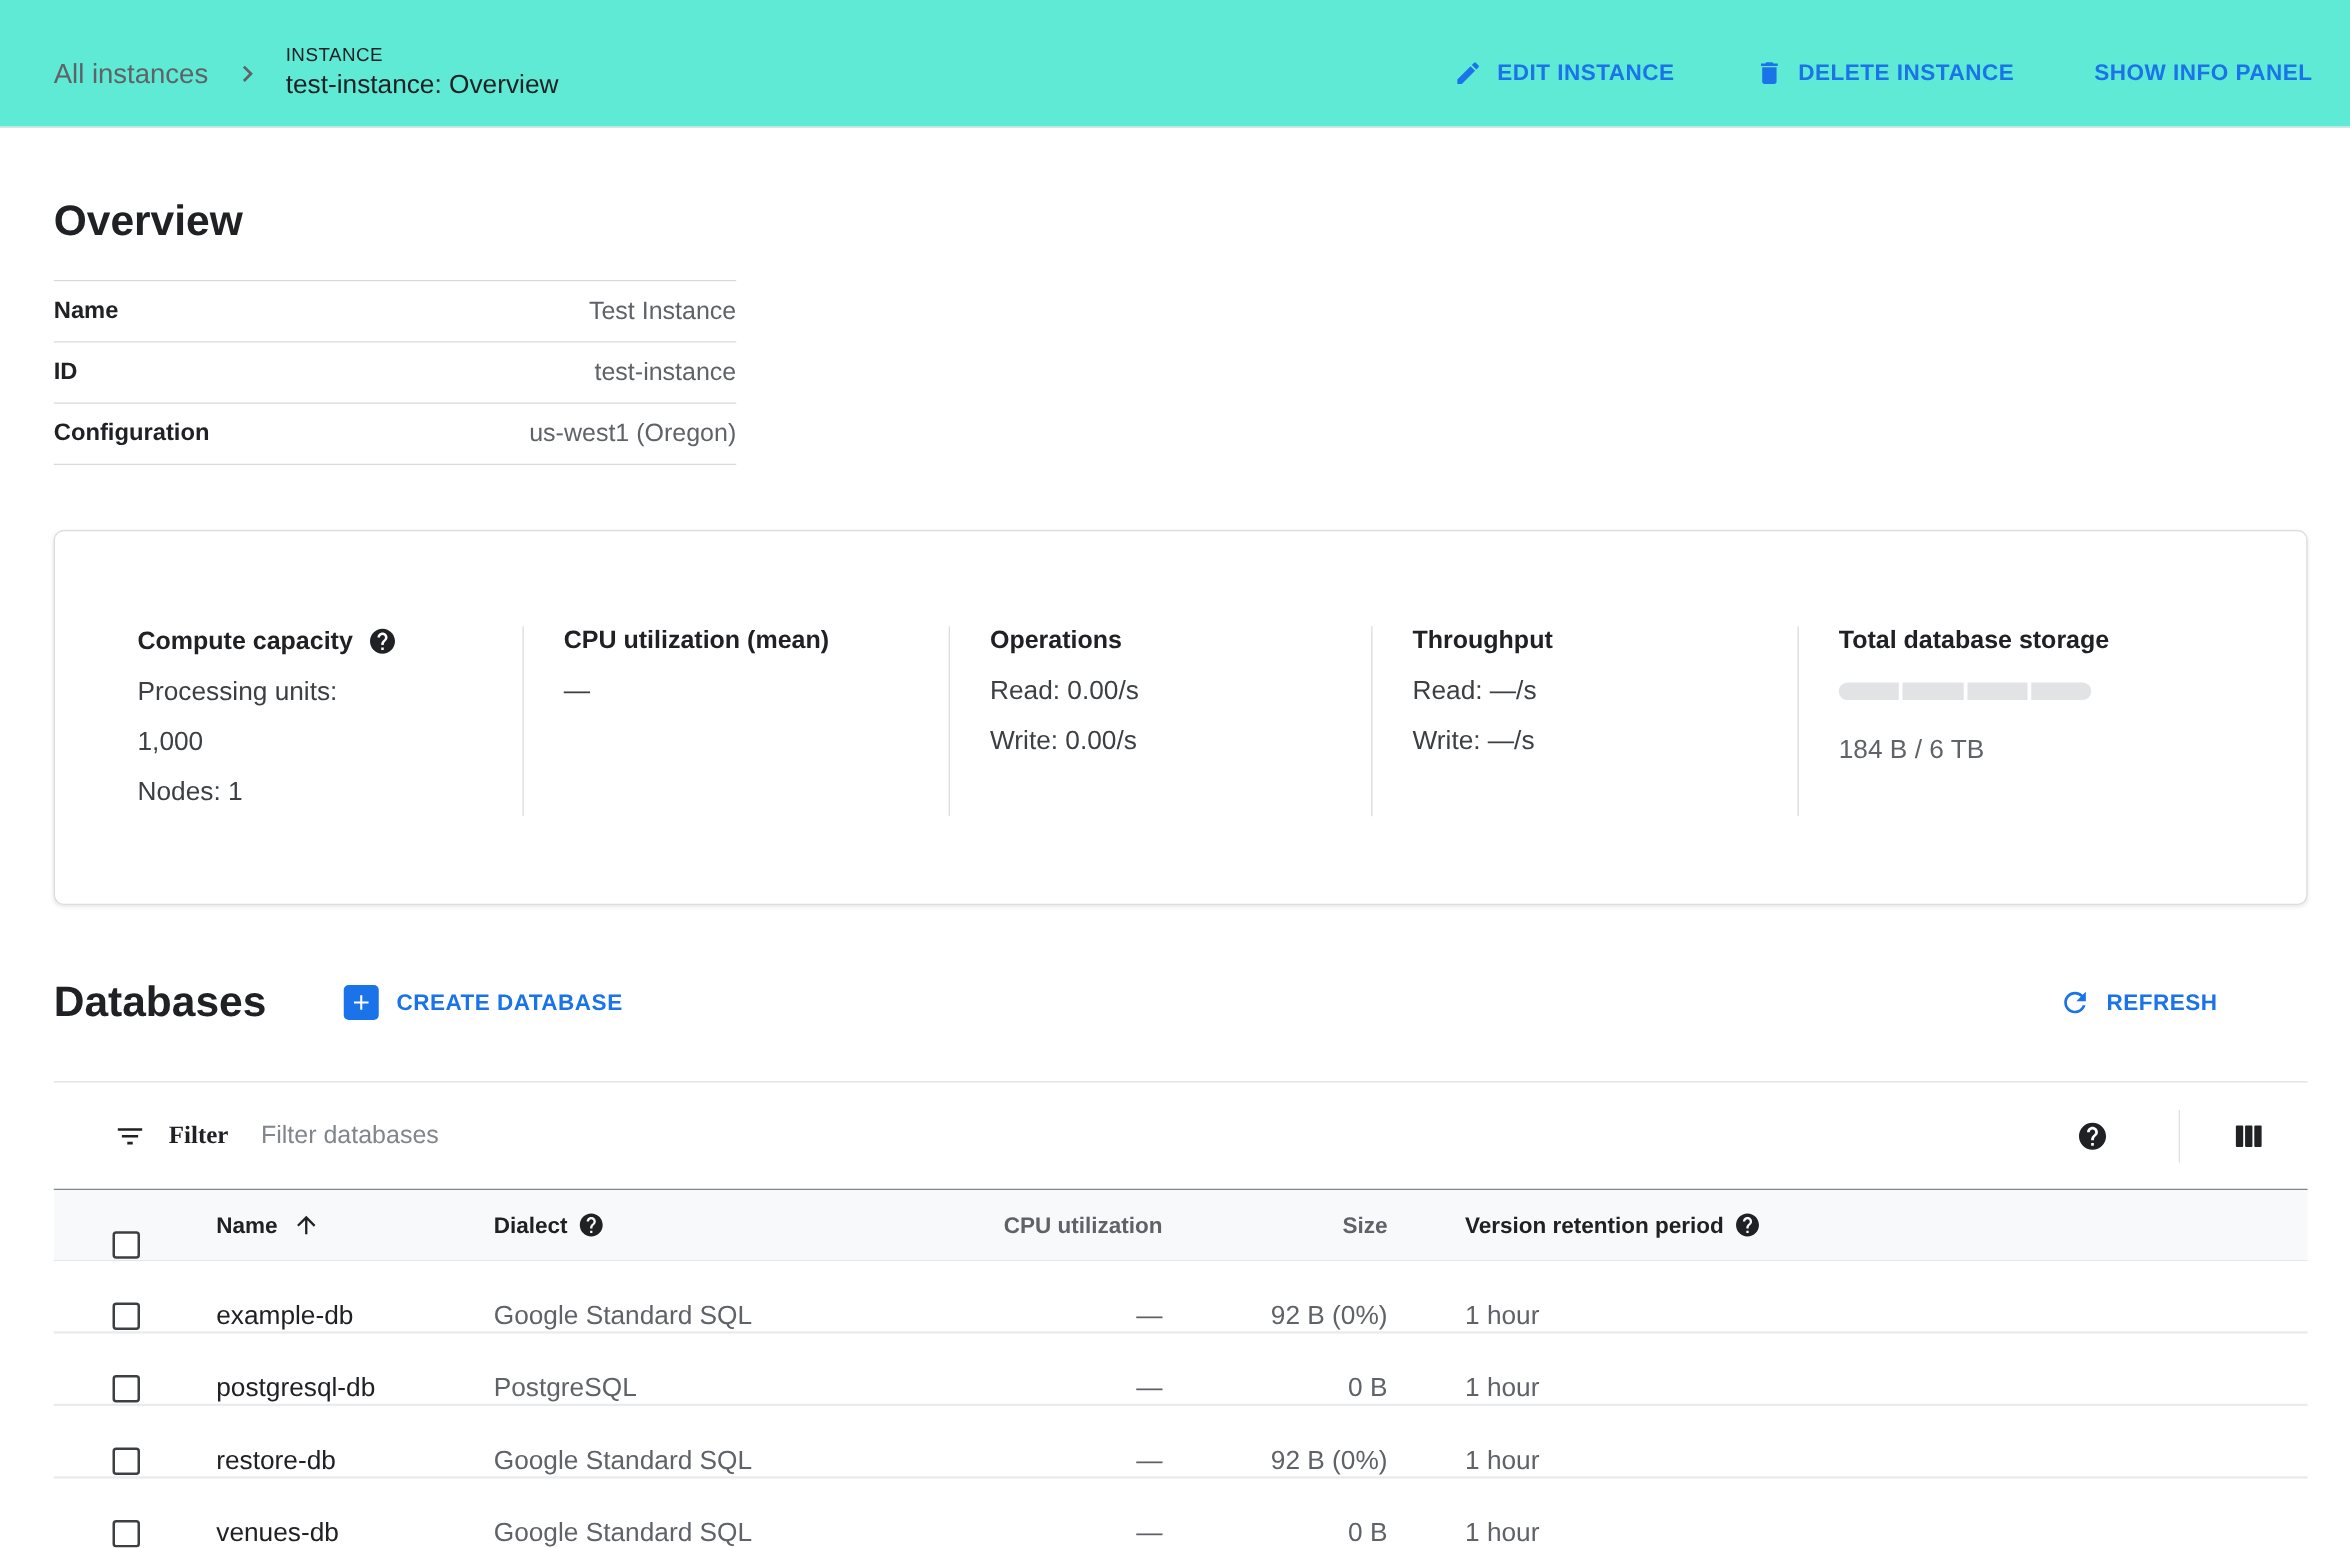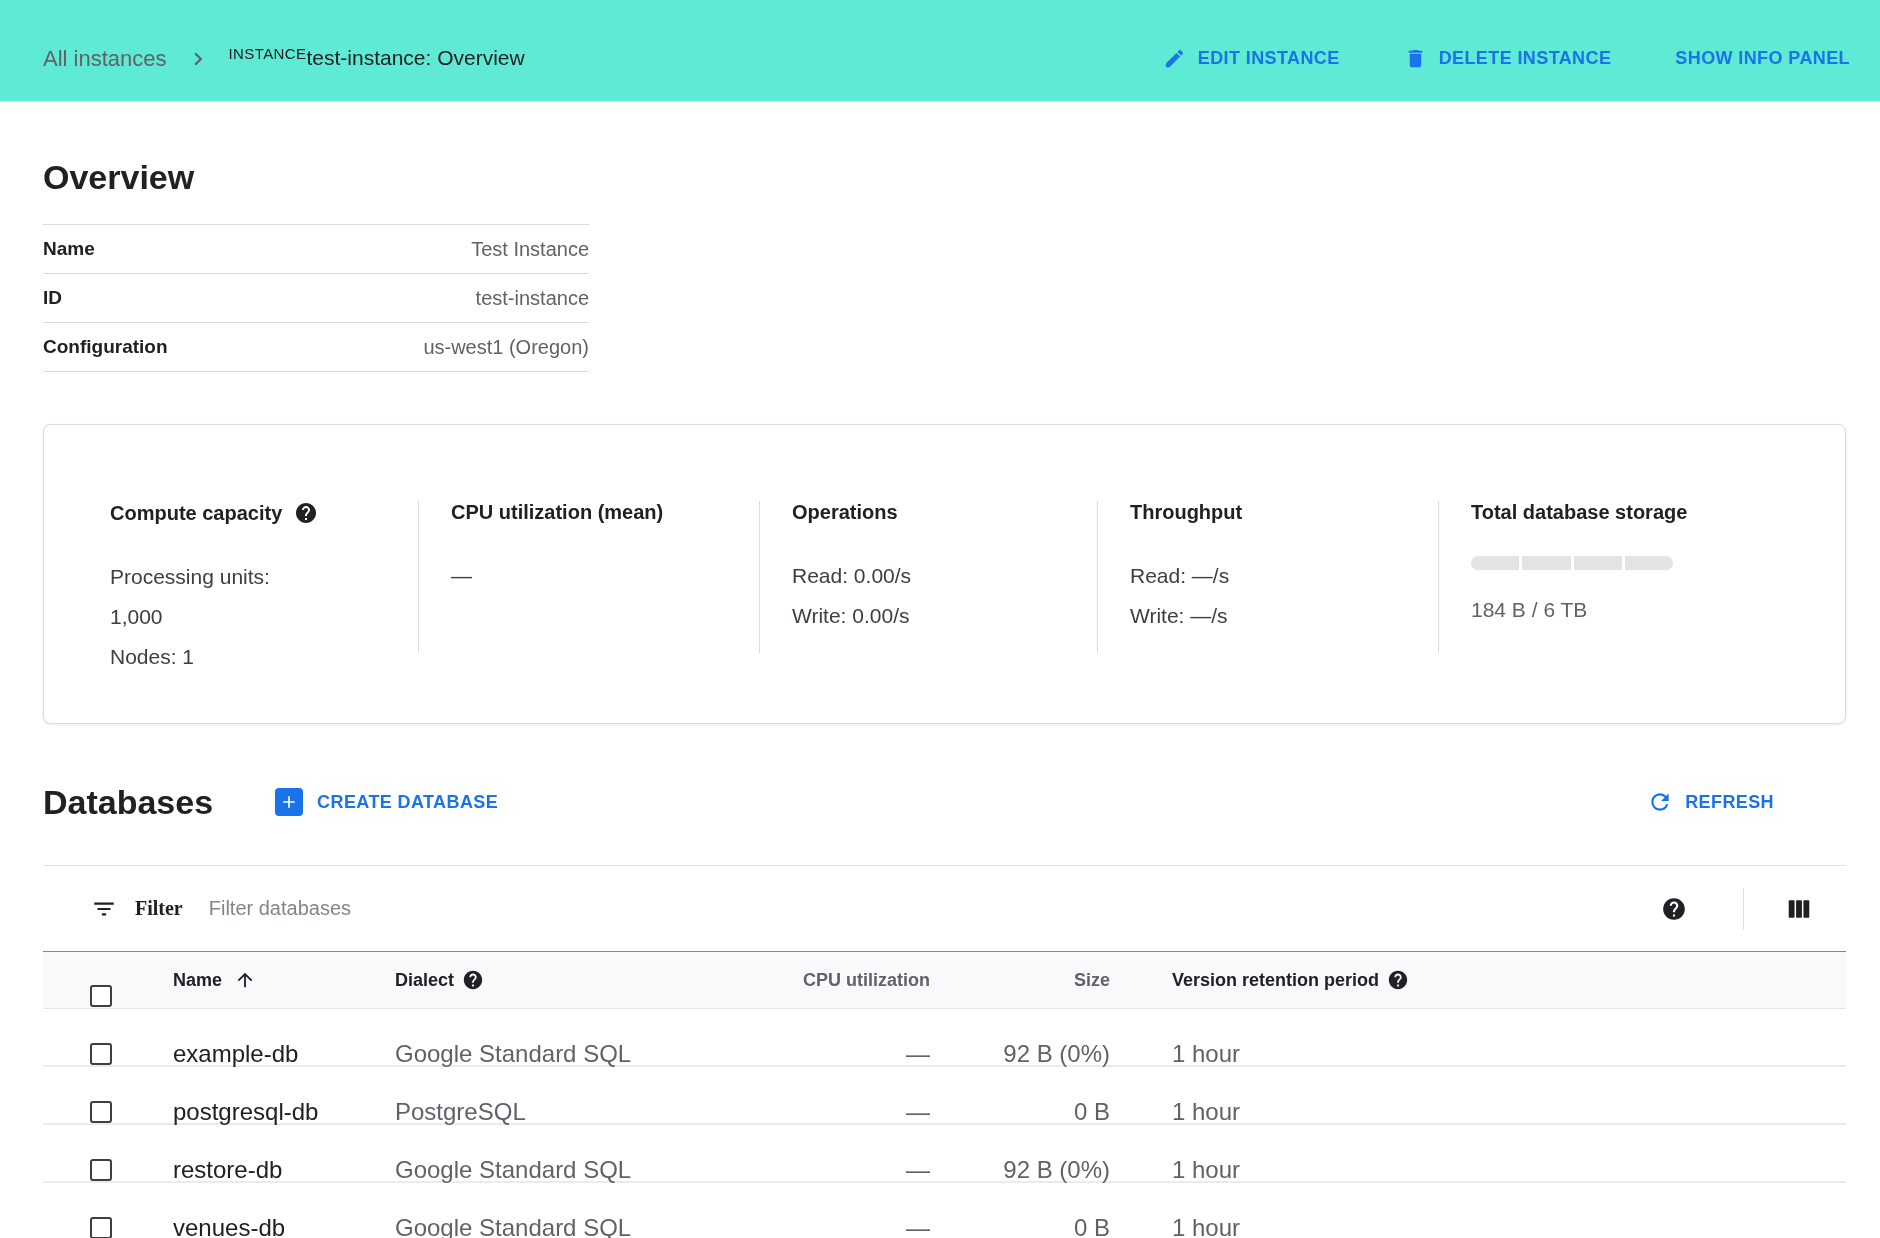--- a/index.html
+++ b/index.html
@@ -3,21 +3,21 @@
 <meta charset="utf-8">
 <style>
   * { margin:0; padding:0; box-sizing:border-box; }
   html,body { width:1880px; height:1238px; background:#fff; font-family:"Liberation Sans", sans-serif; color:#202124; overflow:hidden; }
 
   
   .topbar { height:102px; display:flex; align-items:center; justify-content:space-between; padding:16px 30px 0 43px; border-bottom:1px solid #e3e3e3; background:#5eead4; }
   .crumbs { display:flex; align-items:center; gap:12px; }
   .crumb-link { font-size:22px; color:#5f6368; cursor:pointer; }
   .crumb-chevron { width:26px; height:26px; fill:#5f6368; margin:0 6px; }
-  .title-block { display:flex; flex-direction:row; justify-content:center; line-height:1.25; }
+  .title-block { display:flex; flex-direction:column; justify-content:center; line-height:1.25; }
   .eyebrow { font-size:15px; letter-spacing:.4px; color:#202124; }
   .page-title { font-size:21px; color:#202124; }
   .top-actions { display:flex; align-items:center; gap:64px; }
   .text-btn { display:flex; align-items:center; gap:12px; color:var(--accent); font-size:18px; font-weight:600; letter-spacing:.4px; cursor:pointer; white-space:nowrap; }
   .text-btn svg { width:23px; height:23px; fill:var(--accent); }
 
   :root { --accent:#1a73e8; --muted:#5f6368; --border:#e0e0e0; }
 
   .content { padding:0 34px 0 43px; }
 
@@ -26,21 +26,21 @@
   .overview-heading { margin-top:54px; line-height:42px; }
   .kv-table { width:546px; margin-top:26px; border-top:1px solid #d9d9d9; }
   .kv-row { height:49px; display:flex; align-items:center; justify-content:space-between; border-bottom:1px solid #d9d9d9; }
   .kv-label { font-size:19px; font-weight:700; color:#202124; }
   .kv-value { font-size:20px; color:#5f6368; }
 
   
   .stats-card { margin-top:52px; height:300px; border:1px solid #dadce0; border-radius:8px; box-shadow:0 1px 3px rgba(60,64,67,.12); display:grid; grid-template-columns:374px 341px 338px 341px 1fr; padding:76px 0 0; background:#fff; }
   .stat { padding-left:32px; border-left:1px solid #dadce0; height:152px; }
   .stat:first-child { border-left:none; padding-left:66px; }
-  .stat-title { font-size:20px; font-weight:700; color:#202124; display:flex; align-items:flex-end; gap:12px; margin-bottom:32px; white-space:nowrap; }
+  .stat-title { font-size:20px; font-weight:700; color:#202124; display:flex; align-items:flex-end; gap:12px; margin-bottom:9px; white-space:nowrap; }
   .stat-line { font-size:21px; color:#3c4043; line-height:40px; }
   .help-icon { width:24px; height:24px; fill:#202124; cursor:pointer; flex:0 0 auto; }
 
   .storage-bar { width:202px; height:14px; display:flex; gap:3px; margin:22px 0 20px; }
   .storage-bar .seg { flex:1; background:#e2e3e5; }
   .storage-bar .seg:first-child { border-radius:7px 0 0 7px; }
   .storage-bar .seg:last-child { border-radius:0 7px 7px 0; }
 
   
   .db-head { margin-top:54px; height:48px; display:flex; align-items:center; }
@@ -59,21 +59,21 @@
   .filter-input::placeholder { color:#80868b; }
   .filter-right { display:flex; align-items:center; }
   .filter-right .help-icon { width:26px; height:26px; }
   .v-divider { width:1px; height:42px; background:#e0e0e0; margin:0 42px 0 56px; }
   .columns-icon { width:26px; height:26px; fill:#202124; cursor:pointer; }
 
   .tgrid { display:grid; grid-template-columns:130px 222px 320px 215px 180px 1fr; align-items:center; }
   .thead { height:58px; background:#f8f9fa; border-top:1px solid #80868b; border-bottom:1px solid #e6e6e6; }
   .th { font-size:18px; font-weight:700; color:#202124; display:flex; align-items:center; gap:8px; }
   .trow { height:58px; border-bottom:2px solid #e9ebed; background:#fff; }
-  .cell { font-size:24px;margin-top:31px; }
+  .cell { font-size:21px;margin-top:31px; }
   .c-check { padding-left:47px; }
   .checkbox { width:22px; height:22px; border:2px solid #3c4043; border-radius:3px; display:block; cursor:pointer; background:#fff; }
   .c-name { color:#202124; }
   .c-dialect, .c-cpu, .c-size, .c-ret { color:#5f6368; }
   .c-cpu, .c-size { justify-self:end; text-align:right; }
   .th.c-cpu, .th.c-size { justify-self:end; }
   .c-ret { padding-left:62px; }
   .th.c-name, .th.c-dialect, .th.c-ret { color:#202124; }
   .sort-icon { width:22px; height:22px; fill:#202124; margin-left:4px; }
   .th .help-icon { width:22px; height:22px; }

